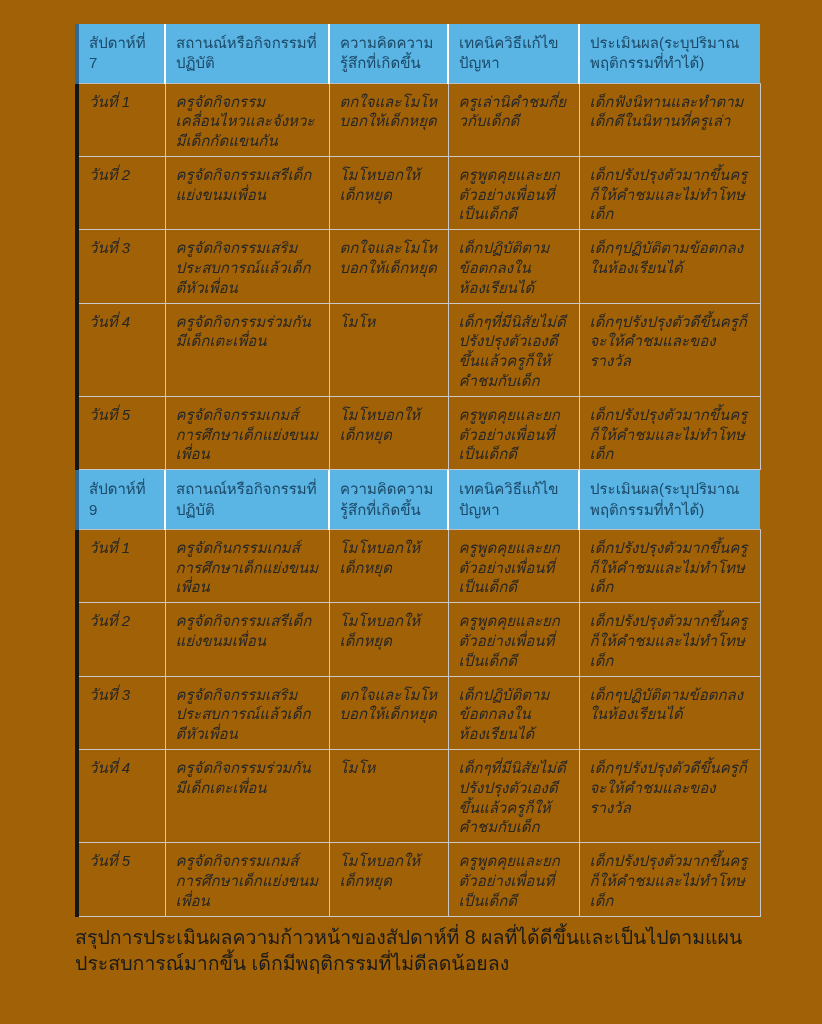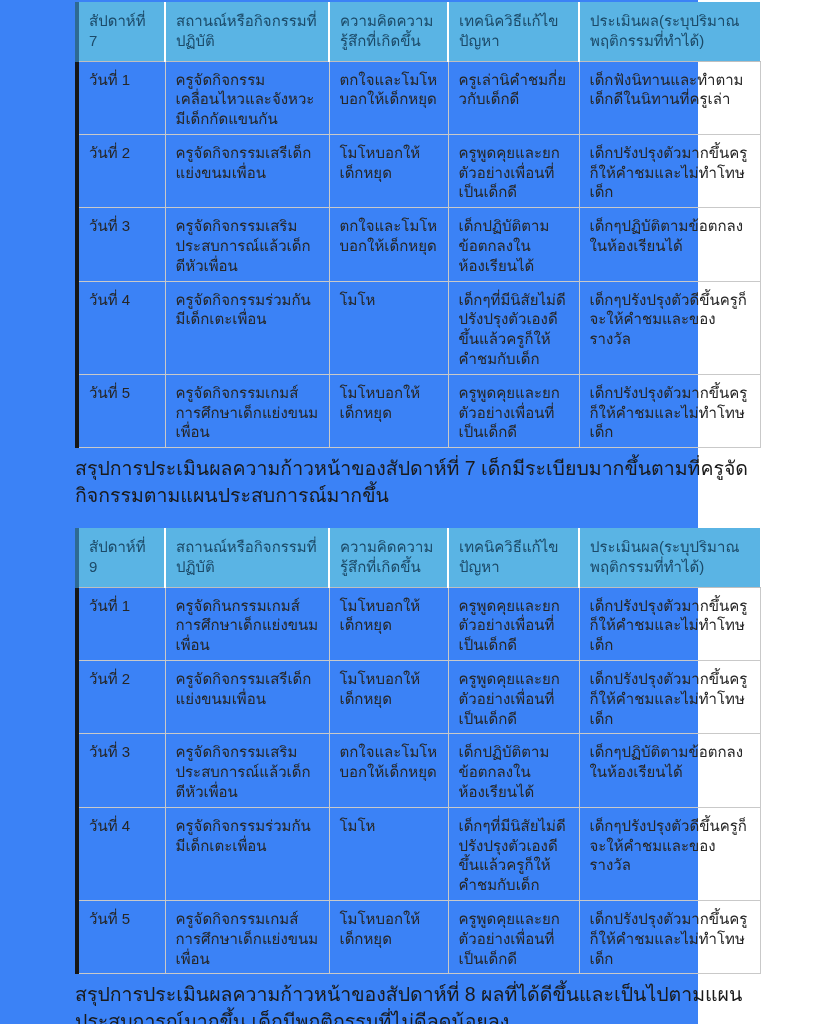--- a/index.html
+++ b/index.html
@@ -8,24 +8,24 @@
     background: #ffffff;
   }
   body {
     width: 822px;
     height: 1024px;
     font-family: "Liberation Sans", sans-serif;
     box-sizing: border-box;
   }
   .page {
     box-sizing: border-box;
-    width: 698px;
+    width: 822px;
     height: 1024px;
-    padding: 2px 62px 0 75px;
-    background: #3b82f6;
+    padding: 24px 62px 0 75px;
+    background: #a16207;
   }
   table.week-table {
     width: 683px;
     border-collapse: collapse;
     table-layout: fixed;
     border-left: 4px solid var(--table_left_border);
   }
   col.c1 { width: 88px; }
   col.c2 { width: 164px; }
   col.c3 { width: 119px; }
@@ -49,21 +49,21 @@
   td {
     border: 1px solid var(--border);
     vertical-align: top;
     color: var(--body_text);
     font-size: 15px;
     line-height: 1.32;
     padding: 8px 10px 5px 10px;
     overflow-wrap: break-word;
   }
   tbody tr { min-height: 60px; }
-  tbody td { height: 44px; }
+  tbody td { height: 44px; font-style: italic; }
   .summary {
     color: var(--summary_text);
     font-size: 19.5px;
     line-height: 1.38;
     margin: 7px 0 19px 0;
     width: 690px;
     overflow-wrap: break-word;
   }
   .summary.last { margin-bottom: 0; }
 </style>
@@ -121,21 +121,20 @@
       <tr>
         <td>วันที่ 5</td>
         <td>ครูจัดกิจกรรมเกมส์การศึกษาเด็กแย่งขนมเพื่อน</td>
         <td>โมโหบอกให้เด็กหยุด</td>
         <td>ครูพูดคุยและยกตัวอย่างเพื่อนที่เป็นเด็กดี</td>
         <td>เด็กปรังปรุงตัวมากขึ้นครูก็ให้คำชมและไม่ทำโทษเด็ก</td>
       </tr>
     </tbody>
   </table>
 
-  <p class="summary">สรุปการประเมินผลความก้าวหน้าของสัปดาห์ที่ 7 เด็กมีระเบียบมากขึ้นตามที่ครูจัดกิจกรรมตามแผนประสบการณ์มากขึ้น</p>
 
   <table class="week-table">
     <colgroup>
         <col class="c1">
         <col class="c2">
         <col class="c3">
         <col class="c4">
         <col class="c5">
       </colgroup>
     <thead>

